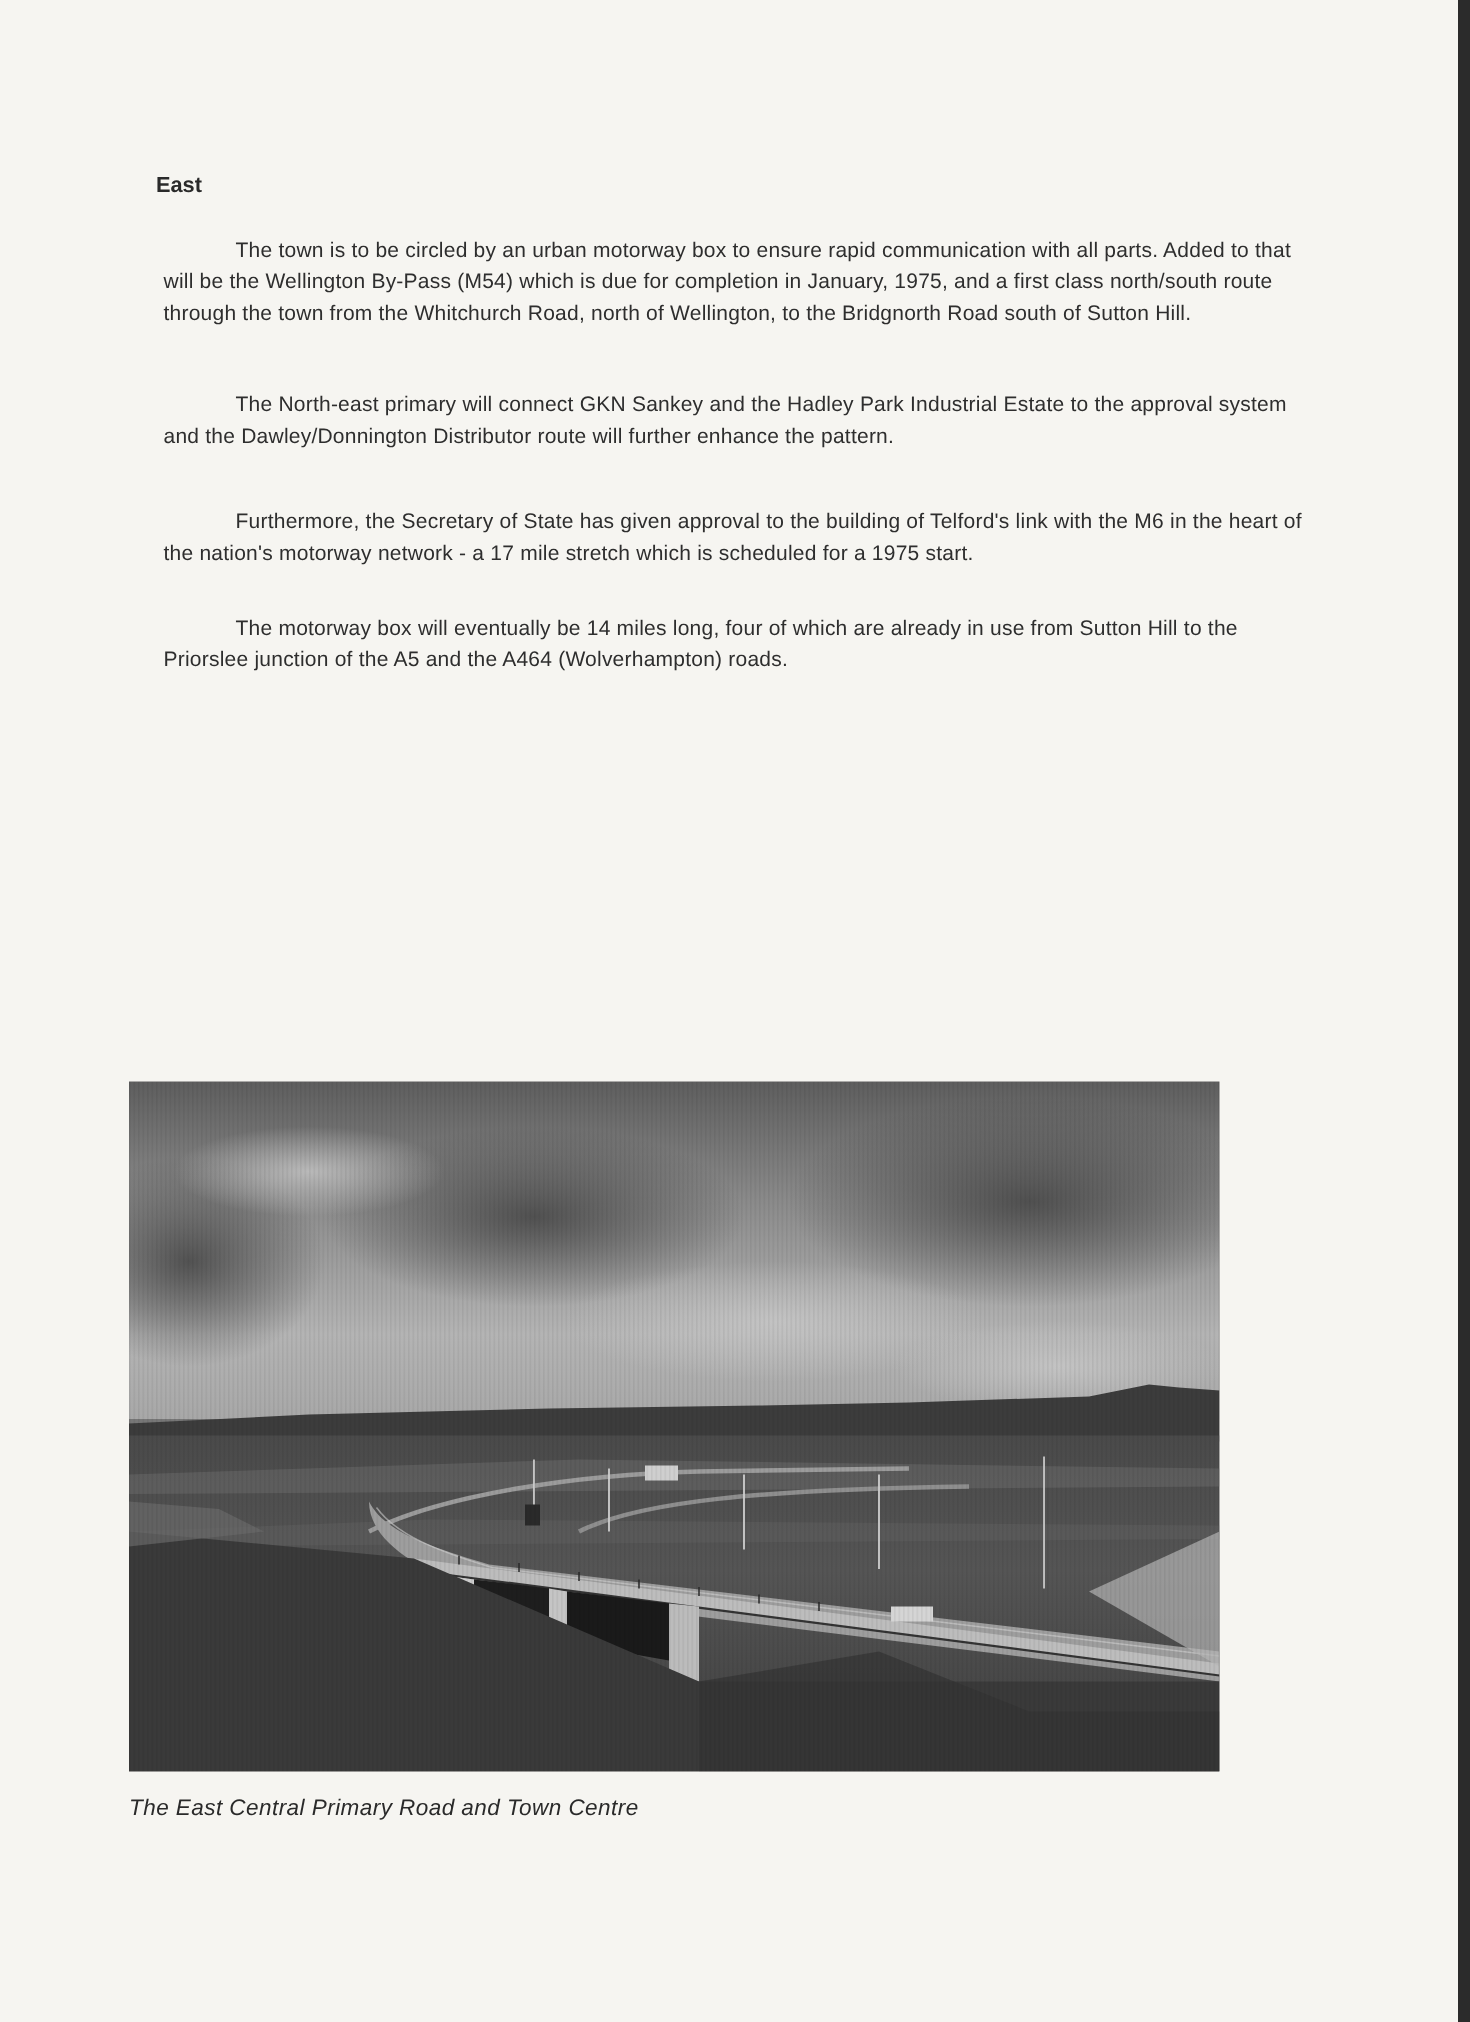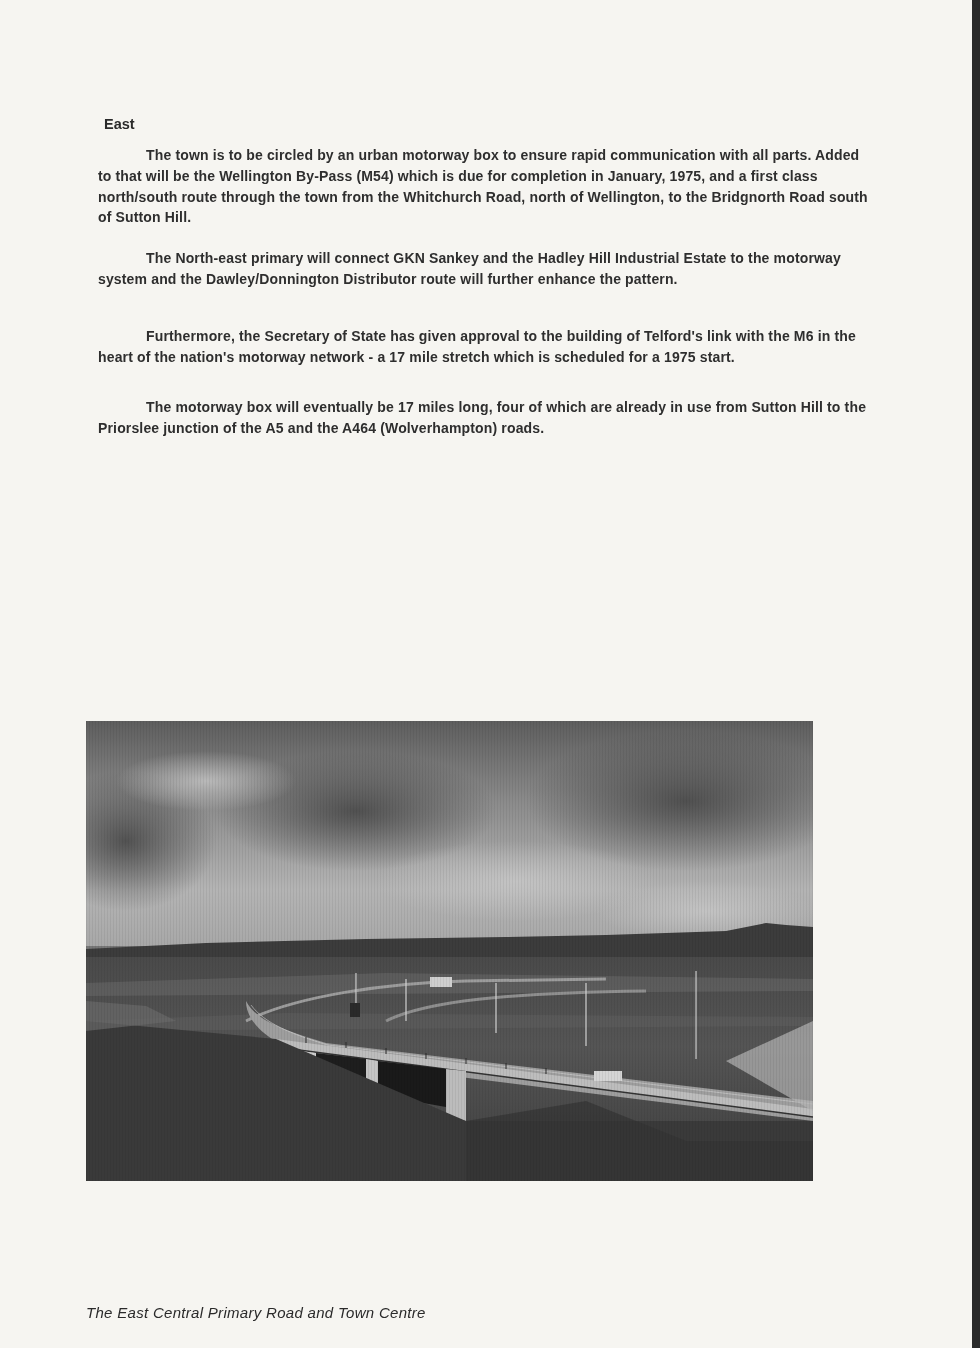--- a/index.html
+++ b/index.html
@@ -31,24 +31,23 @@
       font-weight: bold;
       color: #2a2a2a;
       margin: 0;
     }
     .body-text {
       position: absolute;
       left: 97px;
       width: 770px;
       font-size: 14px;
       line-height: 20.8px;
-      margin: 1px;
+      margin: 12px;
       color: #2e2e2e;
       letter-spacing: 0.15px;
-      font-weight: bold;
     }
     .body-text .indent {
       display: inline-block;
       width: 48px;
     }
     #p1 { top: 144px; }
     #p2 { top: 247px; }
     #p3 { top: 325px; }
     #p4 { top: 396px; }
 
@@ -59,42 +58,42 @@
       width: 727px;
       height: 460px;
       overflow: hidden;
       background: #777;
     }
     .photo svg { display: block; }
 
     .caption {
       position: absolute;
       left: 86px;
-      top: 1304px;
+      top: 1197px;
       font-size: 15px;
       font-style: italic;
       color: #2a2a2a;
       margin: 0;
       letter-spacing: 0.3px;
     }
   </style>
 </head>
 <body>
 
 <div class="page-edge"></div>
 
 <h2 class="section-heading">East</h2>
 
 <p class="body-text" id="p1"><span class="indent"></span><span>The town is to be circled by an urban motorway box to ensure rapid communication with all parts.  Added to that will be the Wellington By-Pass (M54) which is due for completion in January, 1975, and a first class north/south route through the town from the Whitchurch Road, north of Wellington, to the Bridgnorth Road south of Sutton Hill.</span></p>
 
-<p class="body-text" id="p2"><span class="indent"></span><span>The North-east primary will connect GKN Sankey and the Hadley Hill Industrial Estate to the motorway system and the Dawley/Donnington Distributor route will further enhance the pattern.</span></p>
+<p class="body-text" id="p2"><span class="indent"></span><span>The North-east primary will connect GKN Sankey and the Hadley Park Industrial Estate to the approval system and the Dawley/Donnington Distributor route will further enhance the pattern.</span></p>
 
 <p class="body-text" id="p3"><span class="indent"></span><span>Furthermore, the Secretary of State has given approval to the building of Telford's link with the M6 in the heart of the nation's motorway network - a 17 mile stretch which is scheduled for a 1975 start.</span></p>
 
-<p class="body-text" id="p4"><span class="indent"></span><span>The motorway box will eventually be 17 miles long, four of which are already in use from Sutton Hill to the Priorslee junction of the A5 and the A464 (Wolverhampton) roads.</span></p>
+<p class="body-text" id="p4"><span class="indent"></span><span>The motorway box will eventually be 14 miles long, four of which are already in use from Sutton Hill to the Priorslee junction of the A5 and the A464 (Wolverhampton) roads.</span></p>
 
 <div class="photo" role="img" aria-label="Black and white photograph of a motorway flyover bridge curving across open fields under a cloudy sky">
   <svg width="727" height="460" viewBox="0 0 727 460" xmlns="http://www.w3.org/2000/svg">
     <defs>
       <linearGradient id="sky" x1="0" y1="0" x2="0" y2="1">
         <stop offset="0" stop-color="#5e5e5e"></stop>
         <stop offset="0.35" stop-color="#8a8a8a"></stop>
         <stop offset="0.75" stop-color="#b4b4b4"></stop>
         <stop offset="1" stop-color="#a8a8a8"></stop>
       </linearGradient>

